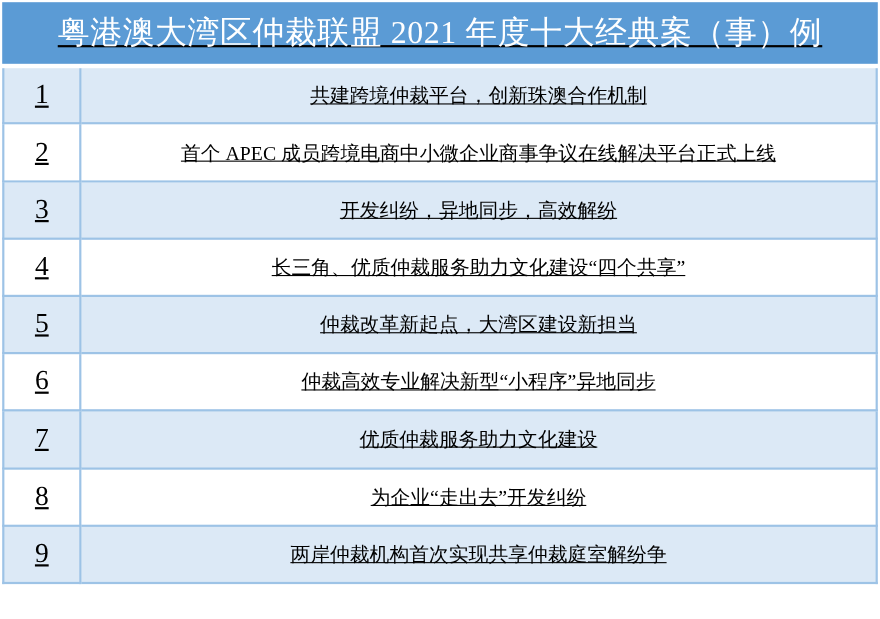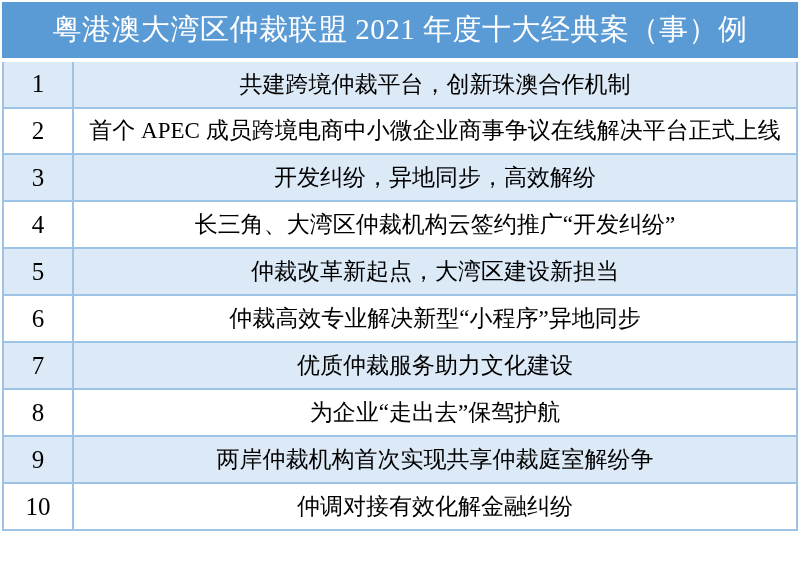--- a/index.html
+++ b/index.html
@@ -17,20 +17,21 @@
     height: 563px;
     overflow: hidden;
     font-family: "Liberation Serif", "DejaVu Serif", serif;
     color: var(--text);
   }
   .page {
     width: 800px;
     height: 563px;
     padding: 2px 2px 12px 2px;
     background: #FFFFFF;
+    text-decoration: underline;
   }
   .title-bar {
     width: 796px;
     height: 56px;
     background: var(--header-bg);
     color: var(--header-text);
     display: flex;
     align-items: center;
     justify-content: center;
     font-size: 29px;
@@ -42,21 +43,21 @@
     width: 796px;
     height: 469px;
     border-collapse: collapse;
     table-layout: fixed;
   }
   .cases-table td {
     border: 2px solid var(--border);
     background: var(--row-bg);
     text-align: center;
     vertical-align: middle;
-    font-size: 23px;
+    font-size: 18px;
     color: var(--text);
     white-space: nowrap;
     overflow: hidden;
   }
   .cases-table tr:nth-child(odd) td { background: var(--row-alt-bg); }
   .cases-table tr:first-child td { border-top: none; }
   .cases-table td.num {
     width: 70px;
     font-size: 25px;
   }
@@ -79,42 +80,38 @@
       <tr>
         <td class="num">2</td>
         <td class="txt">首个 APEC 成员跨境电商中小微企业商事争议在线解决平台正式上线</td>
       </tr>
       <tr>
         <td class="num">3</td>
         <td class="txt">开发纠纷，异地同步，高效解纷</td>
       </tr>
       <tr>
         <td class="num">4</td>
-        <td class="txt">长三角、大湾区仲裁机构云签约推广“开发纠纷”</td>
+        <td class="txt">长三角、优质仲裁服务助力文化建设“四个共享”</td>
       </tr>
       <tr>
         <td class="num">5</td>
         <td class="txt">仲裁改革新起点，大湾区建设新担当</td>
       </tr>
       <tr>
         <td class="num">6</td>
         <td class="txt">仲裁高效专业解决新型“小程序”异地同步</td>
       </tr>
       <tr>
         <td class="num">7</td>
         <td class="txt">优质仲裁服务助力文化建设</td>
       </tr>
       <tr>
         <td class="num">8</td>
-        <td class="txt">为企业“走出去”保驾护航</td>
+        <td class="txt">为企业“走出去”开发纠纷</td>
       </tr>
       <tr>
         <td class="num">9</td>
         <td class="txt">两岸仲裁机构首次实现共享仲裁庭室解纷争</td>
-      </tr>
-      <tr>
-        <td class="num">10</td>
-        <td class="txt">仲调对接有效化解金融纠纷</td>
       </tr>
     </tbody>
   </table>
 
 </div>
 
 </body></html>

